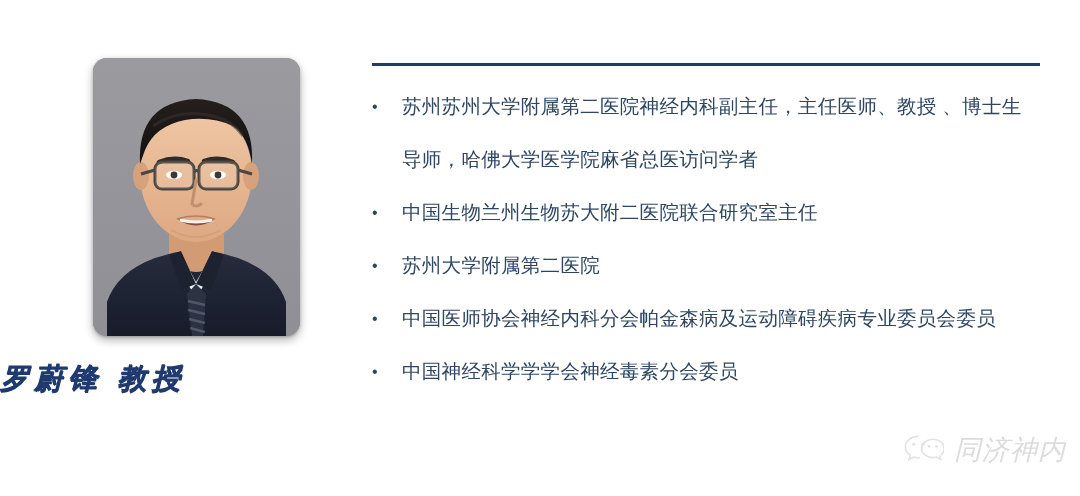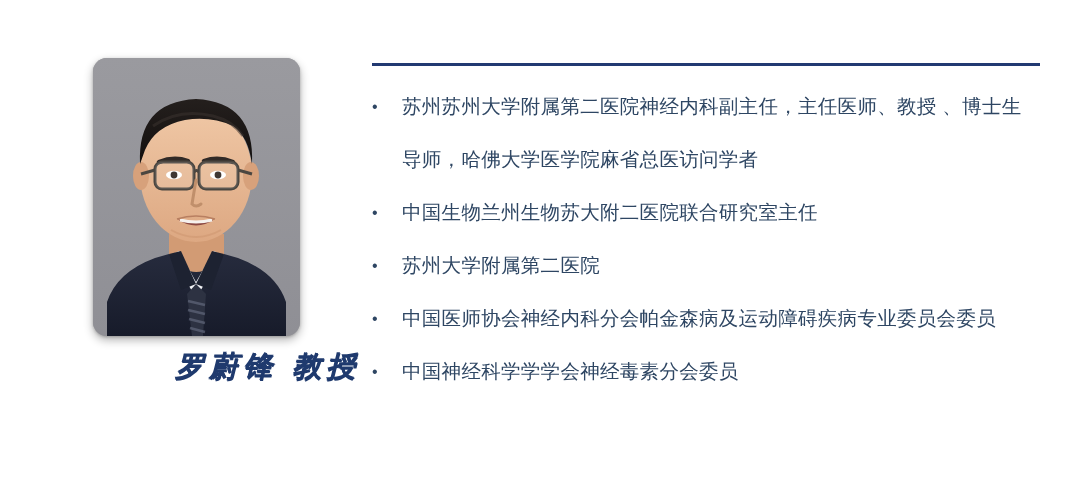--- a/index.html
+++ b/index.html
@@ -46,23 +46,23 @@
 
   #portrait-photo {
     position: absolute;
     inset: 0;
     display: block;
   }
 
   #name-block {
     position: absolute;
     left: 0;
-    top: 352px;
+    top: 364px;
     width: 360px;
-    text-align: right;
+    text-align: left;
     line-height: 1;
   }
 
   #speaker-name {
     display: block;
     font-family: "DejaVu Serif", "Liberation Serif", serif;
     font-size: 29px;
     font-weight: 700;
     font-style: italic;
     letter-spacing: 5px;
@@ -271,14 +271,30 @@
         <span class="credential-bullet">•</span>
         <span class="credential-text">中国医师协会神经内科分会帕金森病及运动障碍疾病专业委员会委员</span>
       </li>
       <li class="credential-item">
         <span class="credential-bullet">•</span>
         <span class="credential-text">中国神经科学学学会神经毒素分会委员</span>
       </li>
     </ul>
   </div>
 
+  <div id="watermark">
+    <svg id="wechat-icon" viewBox="0 0 42 34" xmlns="http://www.w3.org/2000/svg" role="img" aria-label="wechat">
+      <g fill="none" stroke="#e2e2e2" stroke-width="1.6">
+        <path d="M16.5 3.2C9.3 3.2 3.4 8 3.4 13.9c0 3.3 1.9 6.3 4.8 8.3L7 26.5l4.6-2.4
+                 c1.5.45 3.2.7 4.9.7 .55 0 1.1-.02 1.65-.08"></path>
+        <path d="M38.6 22.2c2.2-1.7 3.6-4.1 3.6-6.8 0-5.1-5.1-9.2-11.3-9.2
+                 -6.25 0-11.3 4.1-11.3 9.2 0 5.1 5.05 9.25 11.3 9.25 1.35 0 2.65-.2 3.85-.55
+                 l3.85 2-1.05-3.55"></path>
+      </g>
+      <circle cx="11.8" cy="11.2" r="1.65" fill="#e2e2e2"></circle>
+      <circle cx="21.0" cy="11.2" r="1.65" fill="#e2e2e2"></circle>
+      <circle cx="27.0" cy="13.4" r="1.4" fill="#e2e2e2"></circle>
+      <circle cx="34.6" cy="13.4" r="1.4" fill="#e2e2e2"></circle>
+    </svg>
+    <span id="watermark-label">同济神内</span>
+  </div>
 
 </div>
 
 </body></html>

